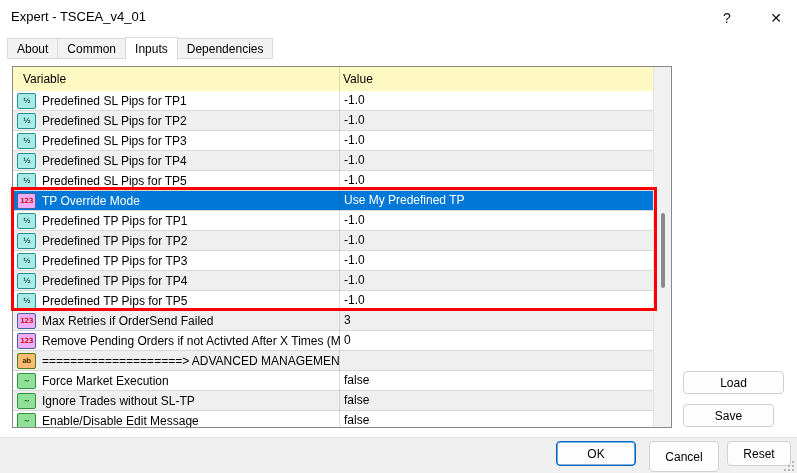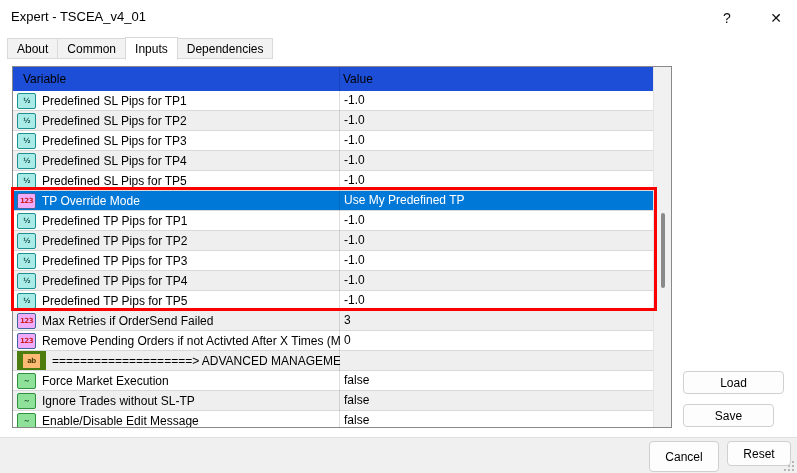--- a/index.html
+++ b/index.html
@@ -12,38 +12,38 @@
   .help-btn{left:714px}
   .close-btn{left:763px}
 
   .tabs{position:absolute;left:7px;top:37px;display:flex;align-items:center;height:23px;z-index:2}
   .tab{box-sizing:border-box;height:21px;padding:3px 9px 0 9px;font-size:12px;color:#000;
        background:#f2f2f2;border:1px solid #d9d9d9;margin-right:-1px;white-space:nowrap}
   .tab.active{height:23px;padding-top:4px;background:#ffffff;border-bottom:1px solid #ffffff;z-index:3}
 
   .table{position:absolute;left:12px;top:66px;width:660px;height:362px;box-sizing:border-box;
          border:1px solid #898989;background:#fff;overflow:hidden;font-size:12px;color:#000}
-  .thead{position:relative;height:24px;background:#1d4ed8}
+  .thead{position:relative;height:24px;background:#fef9c3}
   .hcell{position:absolute;top:0;height:24px;line-height:24px;white-space:nowrap}
   .hcell.c1{left:10px}
   .hcell.c2{left:330px}
   .coldiv{position:absolute;left:326px;top:0;width:1px;height:100%;background:rgba(0,0,0,0.13);z-index:2}
   .tbody{position:relative}
   .trow{position:relative;height:20px;box-sizing:border-box;border-bottom:1px solid #d9d9d9;background:#fff}
   .trow.alt{background:#efefef}
   .trow.sel{background:#0078d7;color:#fff}
   .cell{position:absolute;top:0;height:19px;overflow:hidden;white-space:nowrap;box-sizing:border-box}
   .cell.name{left:0;width:327px;display:flex;align-items:center;padding-left:4px}
   .cell.value{left:327px;width:316px;line-height:19px;padding-left:4px}
   .ticon{flex:0 0 auto;width:17px;height:14px;margin-right:6px;border-radius:2px;
          display:inline-flex;align-items:center;justify-content:center;
          font-size:7px;font-weight:bold;font-family:"DejaVu Sans",sans-serif;letter-spacing:-0.5px}
   .ticon.double{background:#a9ece7;border:1px solid #1f8f8f;color:#073f3f}
   .ticon.integer{background:#f0abfc;border:1px solid #41659c;color:#cc1f1f}
-  .ticon.string{background:#fdba74;border:6px solid #4d7c0f;color:#4d3f05}
+  .ticon.string{background:#fdba74;border:1px solid #4d7c0f;color:#4d3f05}
   .ticon.bool{background:#8fe099;border:1px solid #2e9140;color:#113f1c}
 
   .scrollstrip{position:absolute;right:0;top:0;width:17px;height:100%;background:#f1f1f1;
                border-left:1px solid #e4e4e4;z-index:3}
   .scrollthumb{position:absolute;left:7px;top:146px;width:4px;height:75px;background:#8a8a8a;border-radius:2px}
 
   .annotation{position:absolute;left:11px;top:187px;width:646px;height:124px;box-sizing:border-box;
               border:3px solid #fb0000;z-index:6;pointer-events:none}
 
   .btn{position:absolute;box-sizing:border-box;background:#fdfdfd;border:1px solid #d0d0d0;border-radius:4px;
@@ -223,16 +223,17 @@
   <div class="footer">
     <div class="grip">
         <i></i>
         <i></i>
         <i></i>
         <i></i>
         <i></i>
         <i></i>
       </div>
   </div>
+  <button class="btn default" id="ok-btn">OK</button>
   <button class="btn" id="cancel-btn">Cancel</button>
   <button class="btn" id="reset-btn">Reset</button>
 
 </div>
 
 </body></html>

